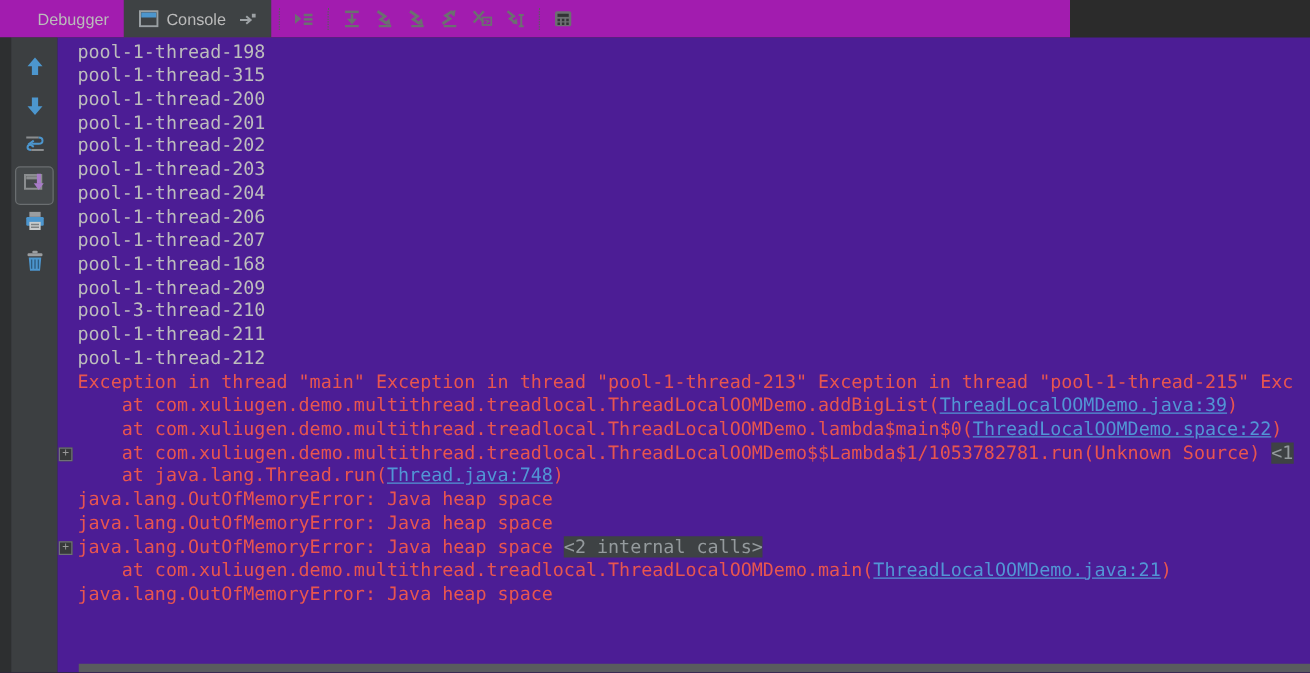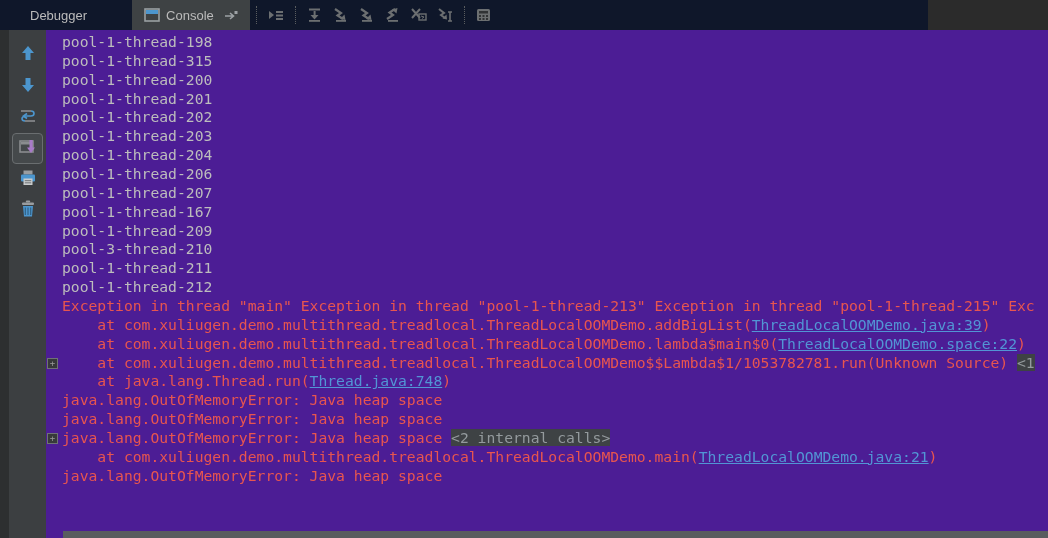--- a/index.html
+++ b/index.html
@@ -1,26 +1,26 @@
 <!DOCTYPE html>
 <html><head>
 <meta charset="utf-8">
 <style>
   * { margin:0; padding:0; box-sizing:border-box; }
   html,body { width:1048px; height:538px; overflow:hidden; background:#2b2b2b;
               font-family:"Liberation Sans", sans-serif; }
   .window { position:relative; width:1048px; height:538px; background:#2b2b2b; }
 
   
-  .header { position:absolute; left:0; top:0; width:928px; height:30px;
-            background:#0f172a; display:flex; align-items:stretch; }
+  .header { position:absolute; left:0; top:0; width:856px; height:30px;
+            background:#a21caf; display:flex; align-items:stretch; }
   .tab { display:flex; align-items:center; gap:6px; padding:0 12px;
          color:#bbbbbb; font-size:13px; cursor:default; }
   .tab.first { margin-left:18px; }
-  .tab.selected { background:#3e4244;margin-left:33px; }
+  .tab.selected { background:#3e4244; }
   .tab-icon { display:inline-flex; align-items:center; }
   .nav-arrow { display:inline-flex; align-items:flex-start; margin-left:4px; }
   .toolsep { width:1px; margin:6px 6px; border-left:1px dotted #5a5d5f; }
   .tbtn { width:26px; height:30px; display:flex; align-items:center; justify-content:center; }
   .tbtn svg { display:block; }
 
   
   .stripe { position:absolute; left:0; top:30px; width:9px; height:508px; background:#2d2f30; }
   .sidebar { position:absolute; left:9px; top:30px; width:37px; height:508px;
              background:#3c3f41; display:flex; flex-direction:column; align-items:center;
@@ -208,21 +208,21 @@
     <div class="lines" id="console-lines">
         <div class="line"><span class="seg-normal">pool-1-thread-198</span></div>
         <div class="line"><span class="seg-normal">pool-1-thread-315</span></div>
         <div class="line"><span class="seg-normal">pool-1-thread-200</span></div>
         <div class="line"><span class="seg-normal">pool-1-thread-201</span></div>
         <div class="line"><span class="seg-normal">pool-1-thread-202</span></div>
         <div class="line"><span class="seg-normal">pool-1-thread-203</span></div>
         <div class="line"><span class="seg-normal">pool-1-thread-204</span></div>
         <div class="line"><span class="seg-normal">pool-1-thread-206</span></div>
         <div class="line"><span class="seg-normal">pool-1-thread-207</span></div>
-        <div class="line"><span class="seg-normal">pool-1-thread-167</span></div>
+        <div class="line"><span class="seg-normal">pool-1-thread-168</span></div>
         <div class="line"><span class="seg-normal">pool-1-thread-209</span></div>
         <div class="line"><span class="seg-normal">pool-3-thread-210</span></div>
         <div class="line"><span class="seg-normal">pool-1-thread-211</span></div>
         <div class="line"><span class="seg-normal">pool-1-thread-212</span></div>
         <div class="line"><span class="seg-error">Exception in thread "main" Exception in thread "pool-1-thread-213" Exception in thread "pool-1-thread-215" Exc</span></div>
         <div class="line"><span class="seg-error">    at com.xuliugen.demo.multithread.treadlocal.ThreadLocalOOMDemo.addBigList(</span><span class="seg-link">ThreadLocalOOMDemo.java:39</span><span class="seg-error">)</span></div>
         <div class="line"><span class="seg-error">    at com.xuliugen.demo.multithread.treadlocal.ThreadLocalOOMDemo.lambda$main$0(</span><span class="seg-link">ThreadLocalOOMDemo.space:22</span><span class="seg-error">)</span></div>
         <div class="line"><span class="fold">+</span><span class="seg-error">    at com.xuliugen.demo.multithread.treadlocal.ThreadLocalOOMDemo$$Lambda$1/1053782781.run(Unknown Source) </span><span class="seg-muted">&lt;1</span></div>
         <div class="line"><span class="seg-error">    at java.lang.Thread.run(</span><span class="seg-link">Thread.java:748</span><span class="seg-error">)</span></div>
         <div class="line"><span class="seg-error">java.lang.OutOfMemoryError: Java heap space</span></div>

